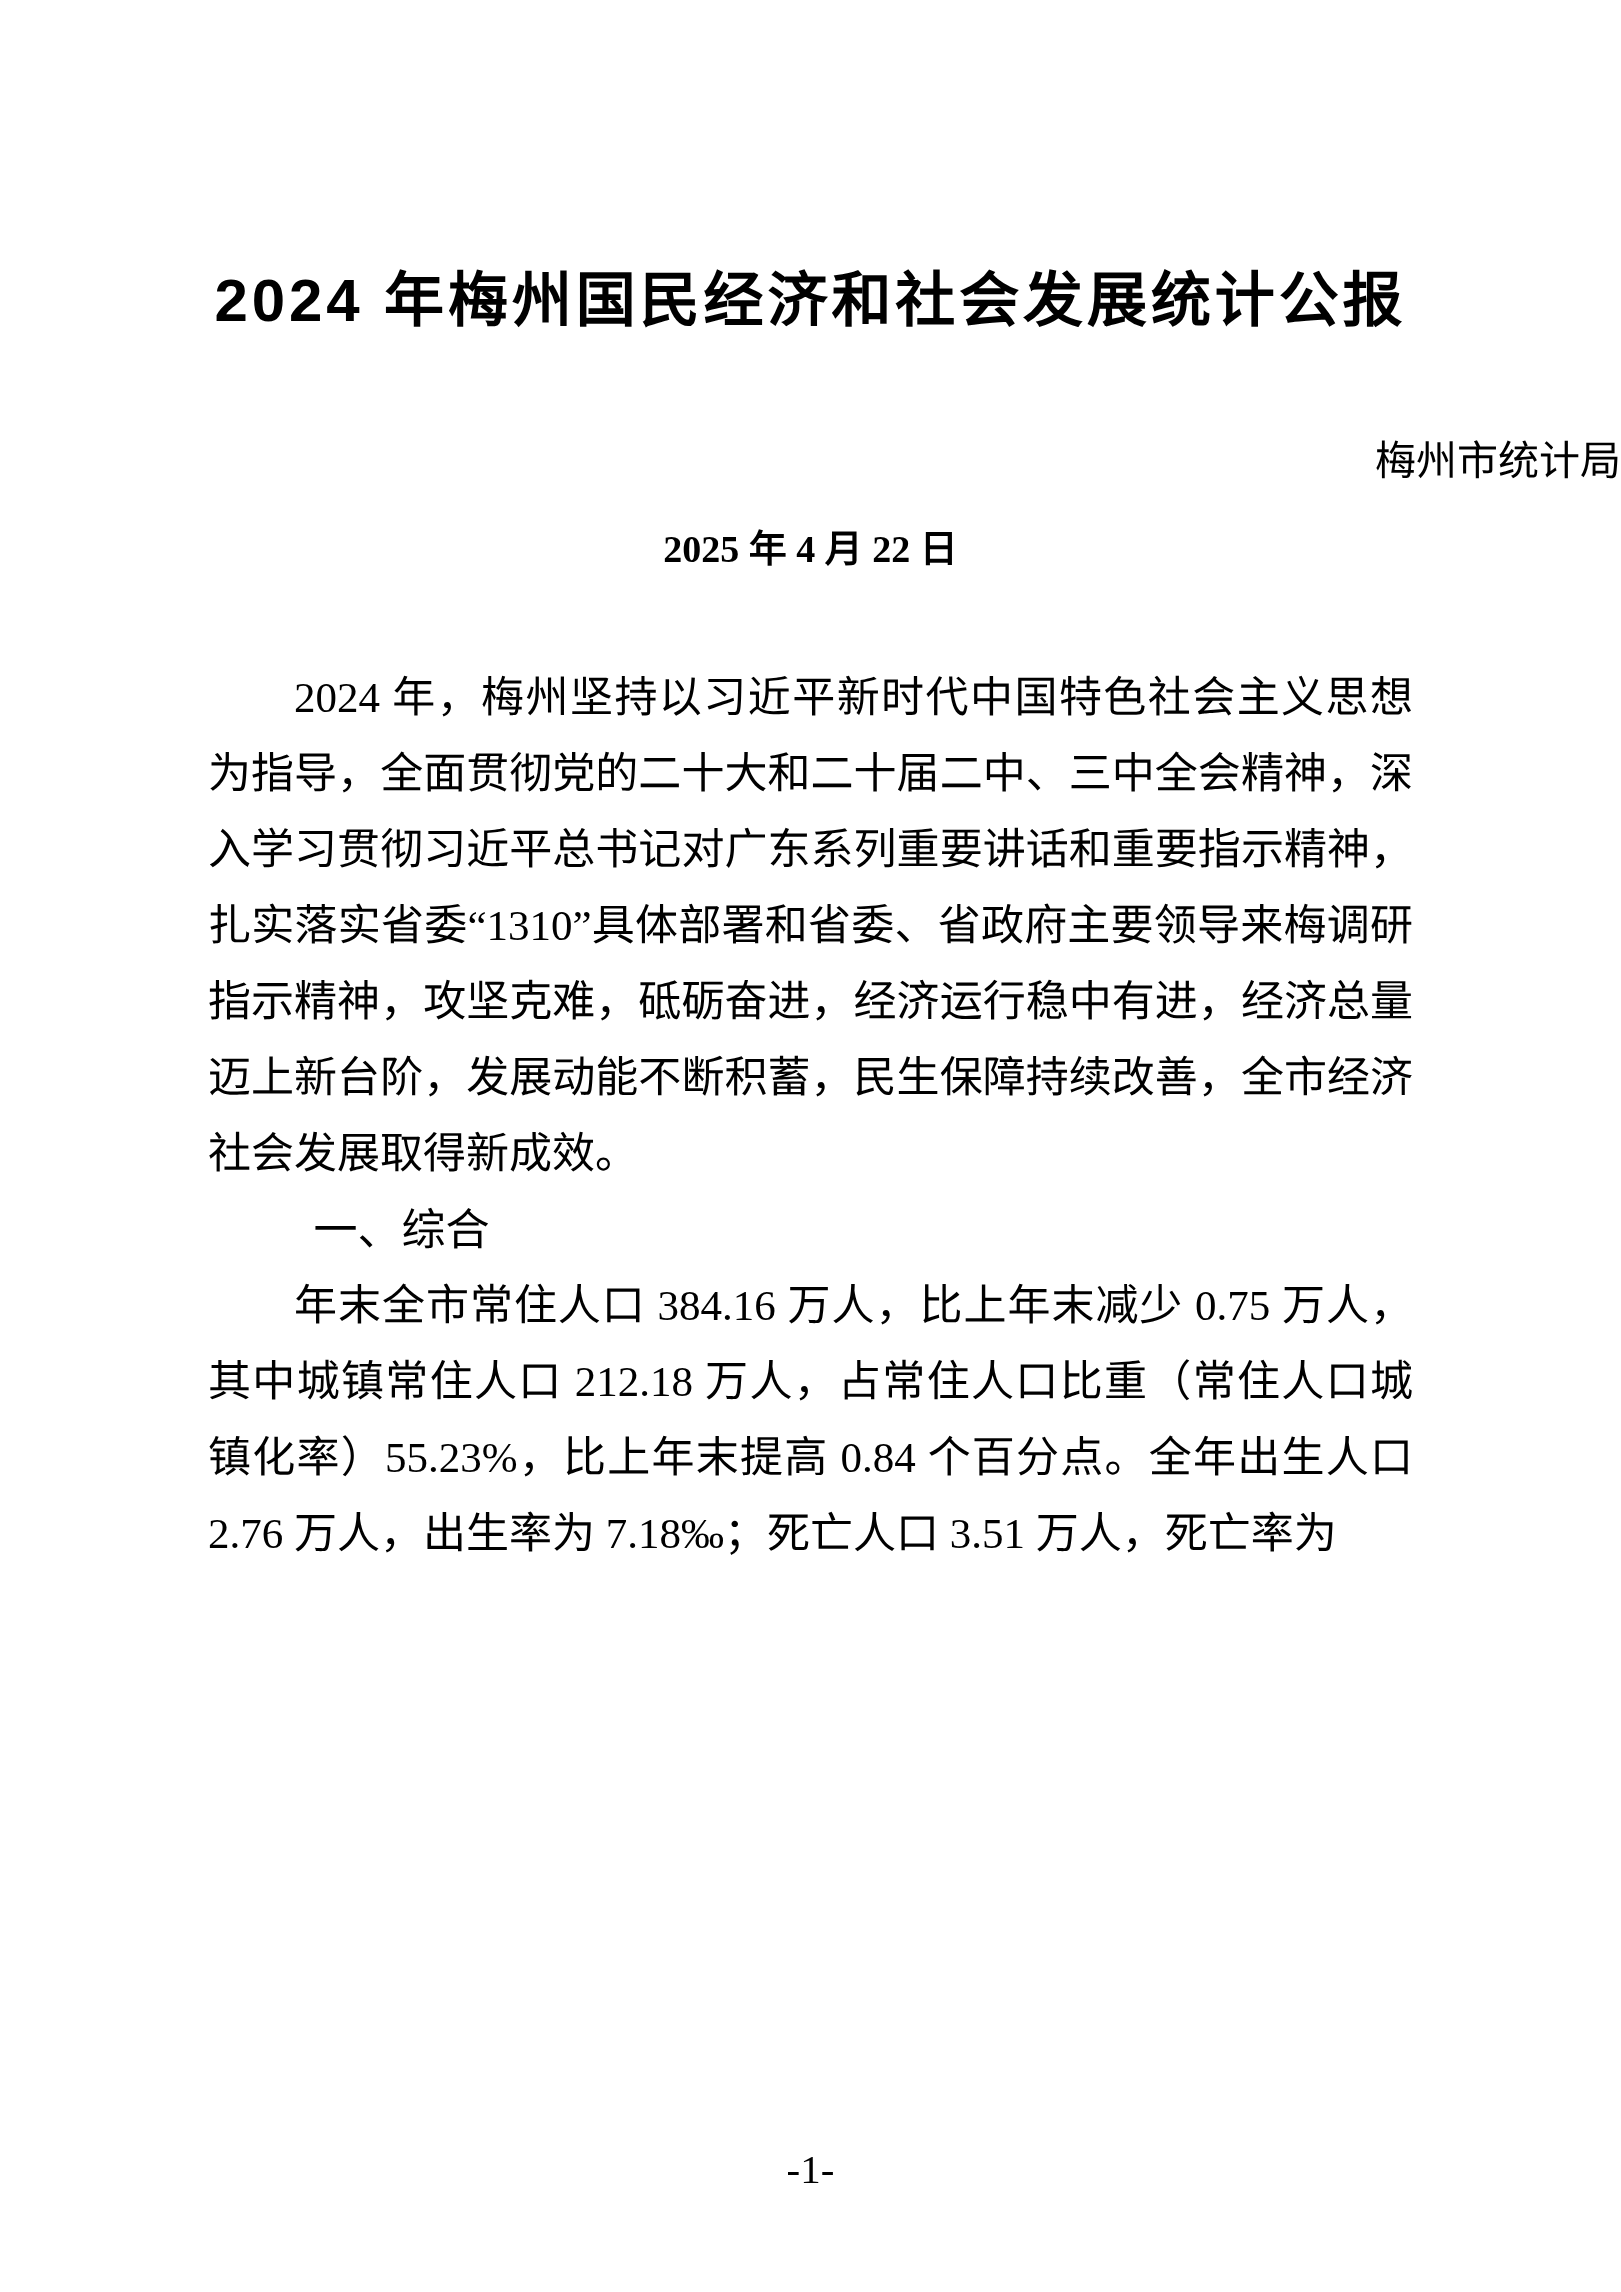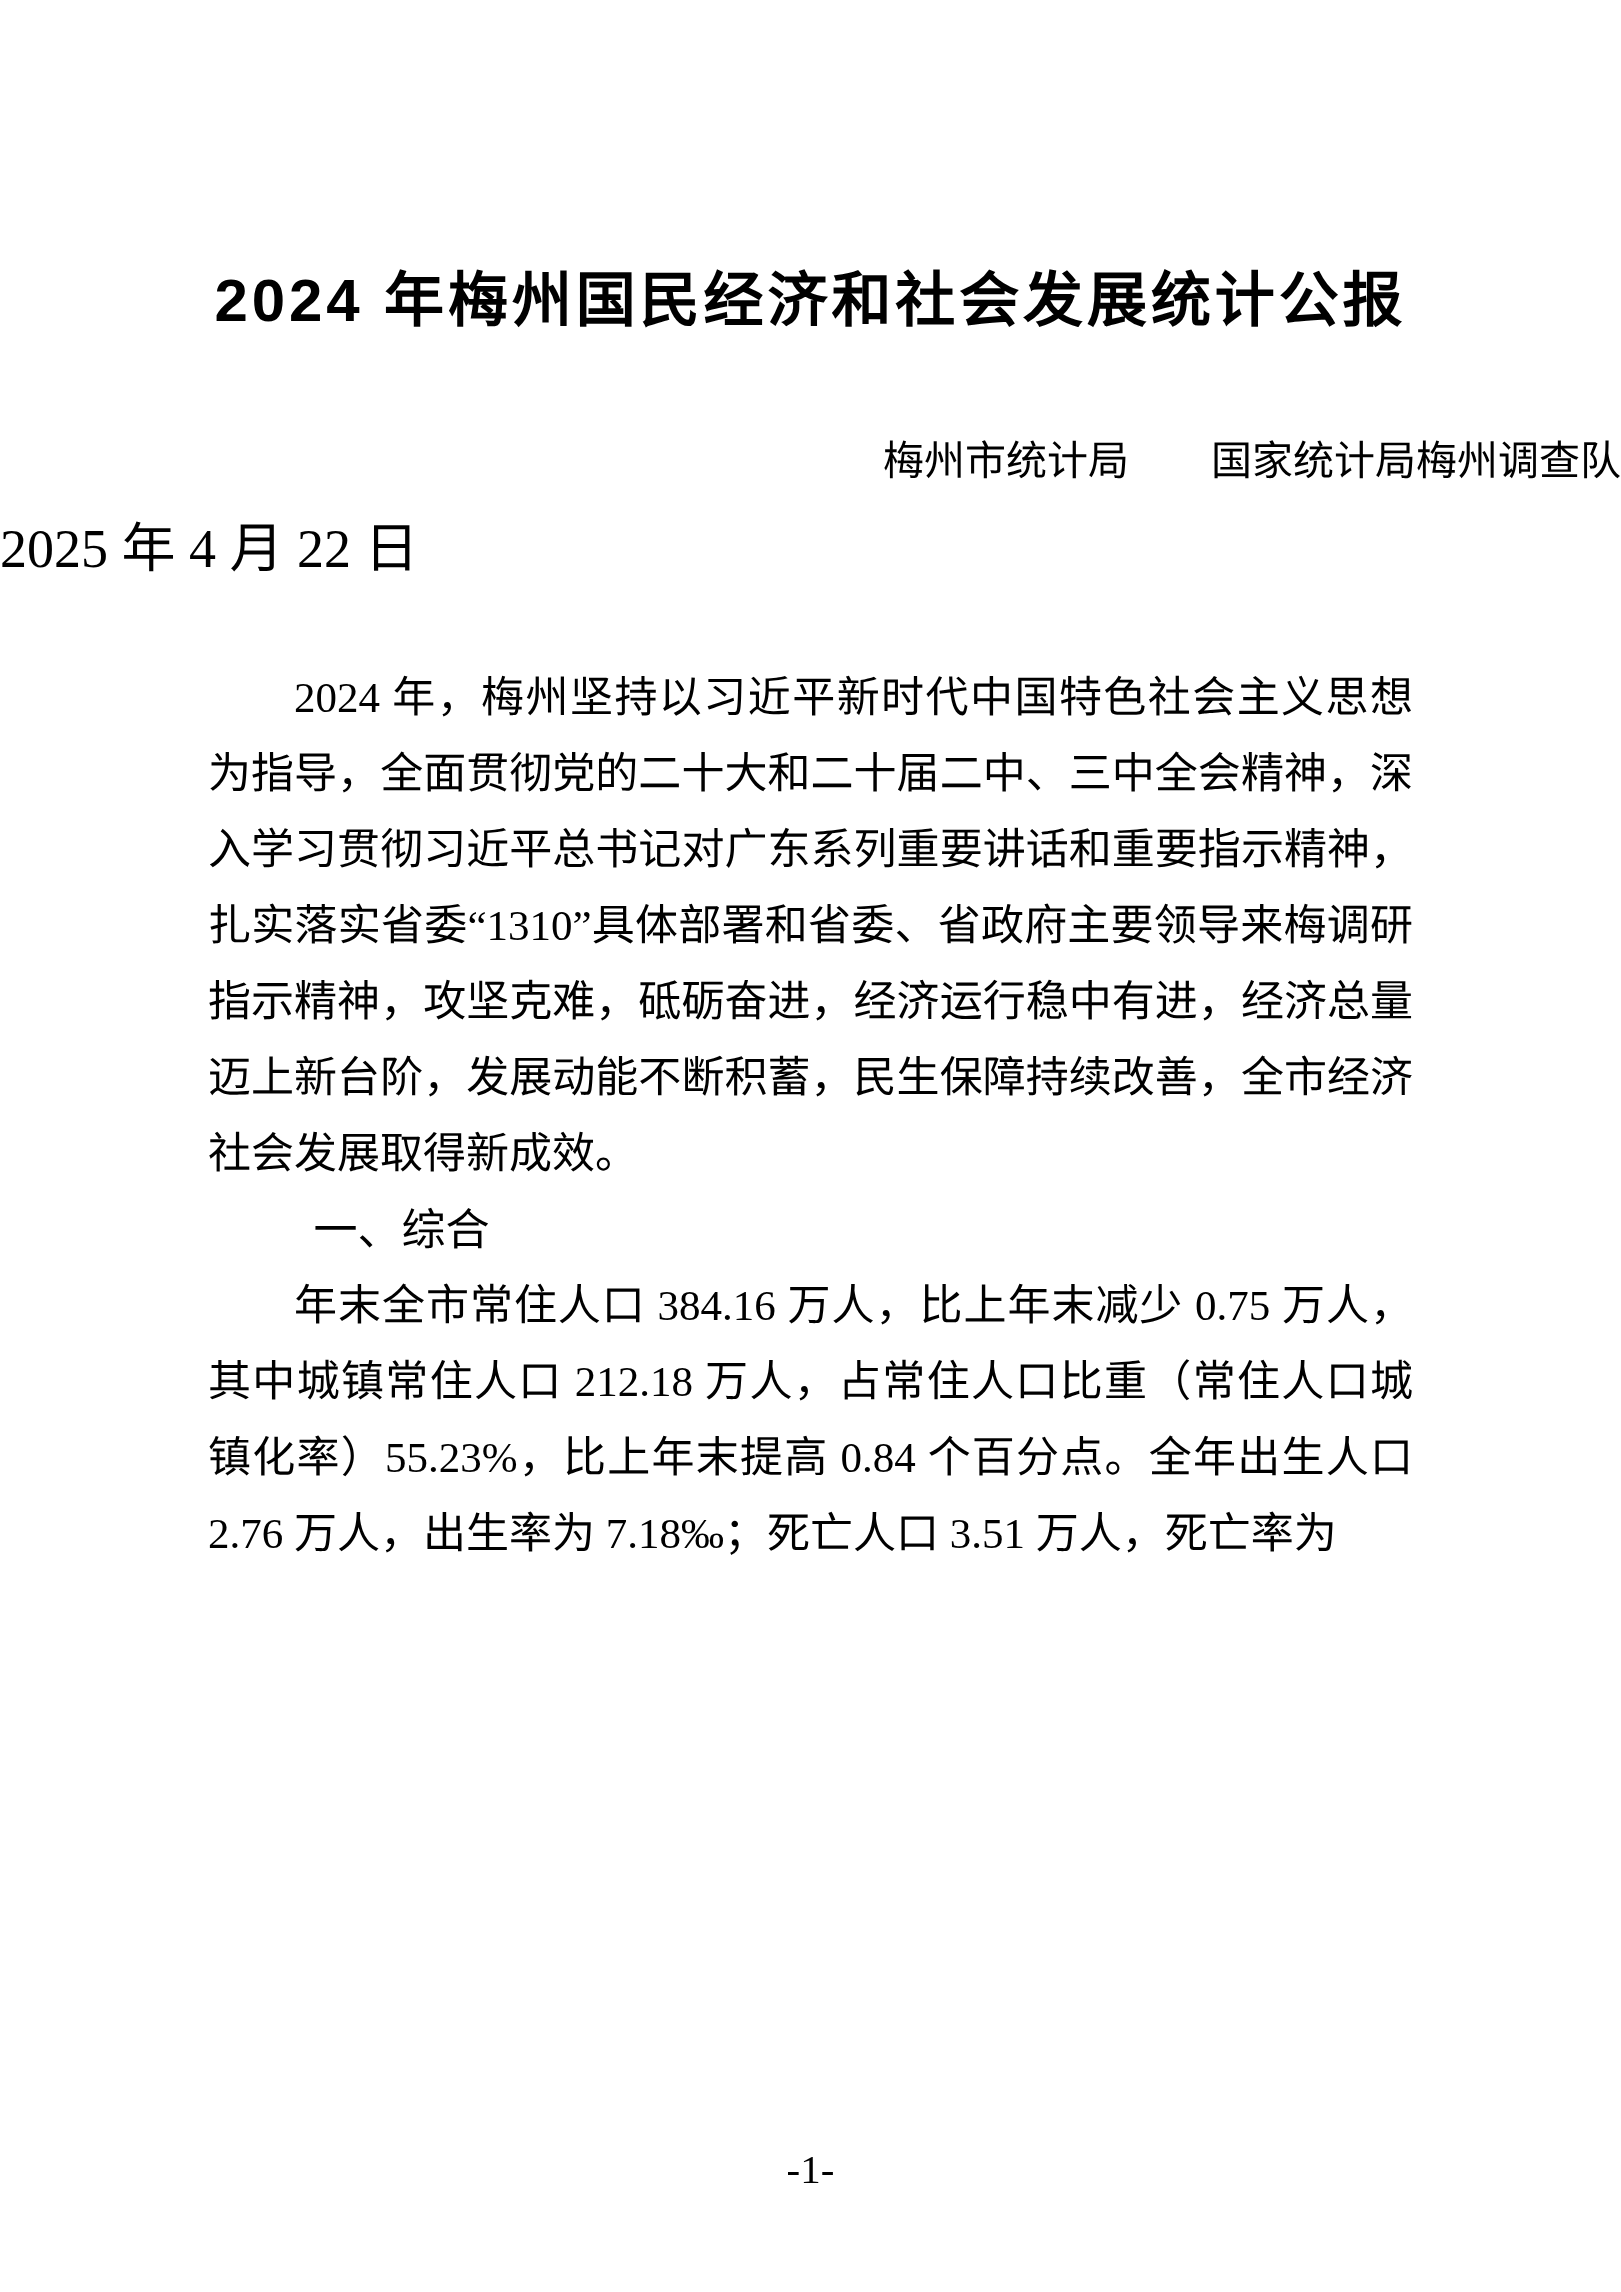--- a/index.html
+++ b/index.html
@@ -30,23 +30,24 @@
   .byline {
     margin-top: 98px;
     display: flex;
     justify-content: flex-end;
     gap: 82px;
     font-size: 41px;
     line-height: 55px;
   }
   .date {
     margin-top: 33px;
-    text-align: left;
-    font-size: 54px;
+    text-align: center;
+    font-size: 38px;
     line-height: 55px;
+    font-weight: bold;
   }
   .body-text {
     margin: 83px 208px 0;
     font-size: 43px;
     line-height: 76px;
     text-align: justify;
     text-justify: inter-ideograph;
   }
   .para {
     margin: 0;
@@ -72,21 +73,20 @@
 </style>
 </head>
 <body>
 
 <div class="page">
 
   <h1 class="title">2024 年梅州国民经济和社会发展统计公报</h1>
 
   <div class="byline">
     <span>梅州市统计局</span>
-    <span>国家统计局梅州调查队</span>
   </div>
 
   <div class="date">2025 年 4 月 22 日</div>
 
   <div class="body-text">
     <p class="para">2024 年，梅州坚持以习近平新时代中国特色社会主义思想为指导，全面贯彻党的二十大和二十届二中、三中全会精神，深入学习贯彻习近平总书记对广东系列重要讲话和重要指示精神，扎实落实省委“1310”具体部署和省委、省政府主要领导来梅调研指示精神，攻坚克难，砥砺奋进，经济运行稳中有进，经济总量迈上新台阶，发展动能不断积蓄，民生保障持续改善，全市经济社会发展取得新成效。</p>
 
     <h2 class="heading">一、综合</h2>
 
 

